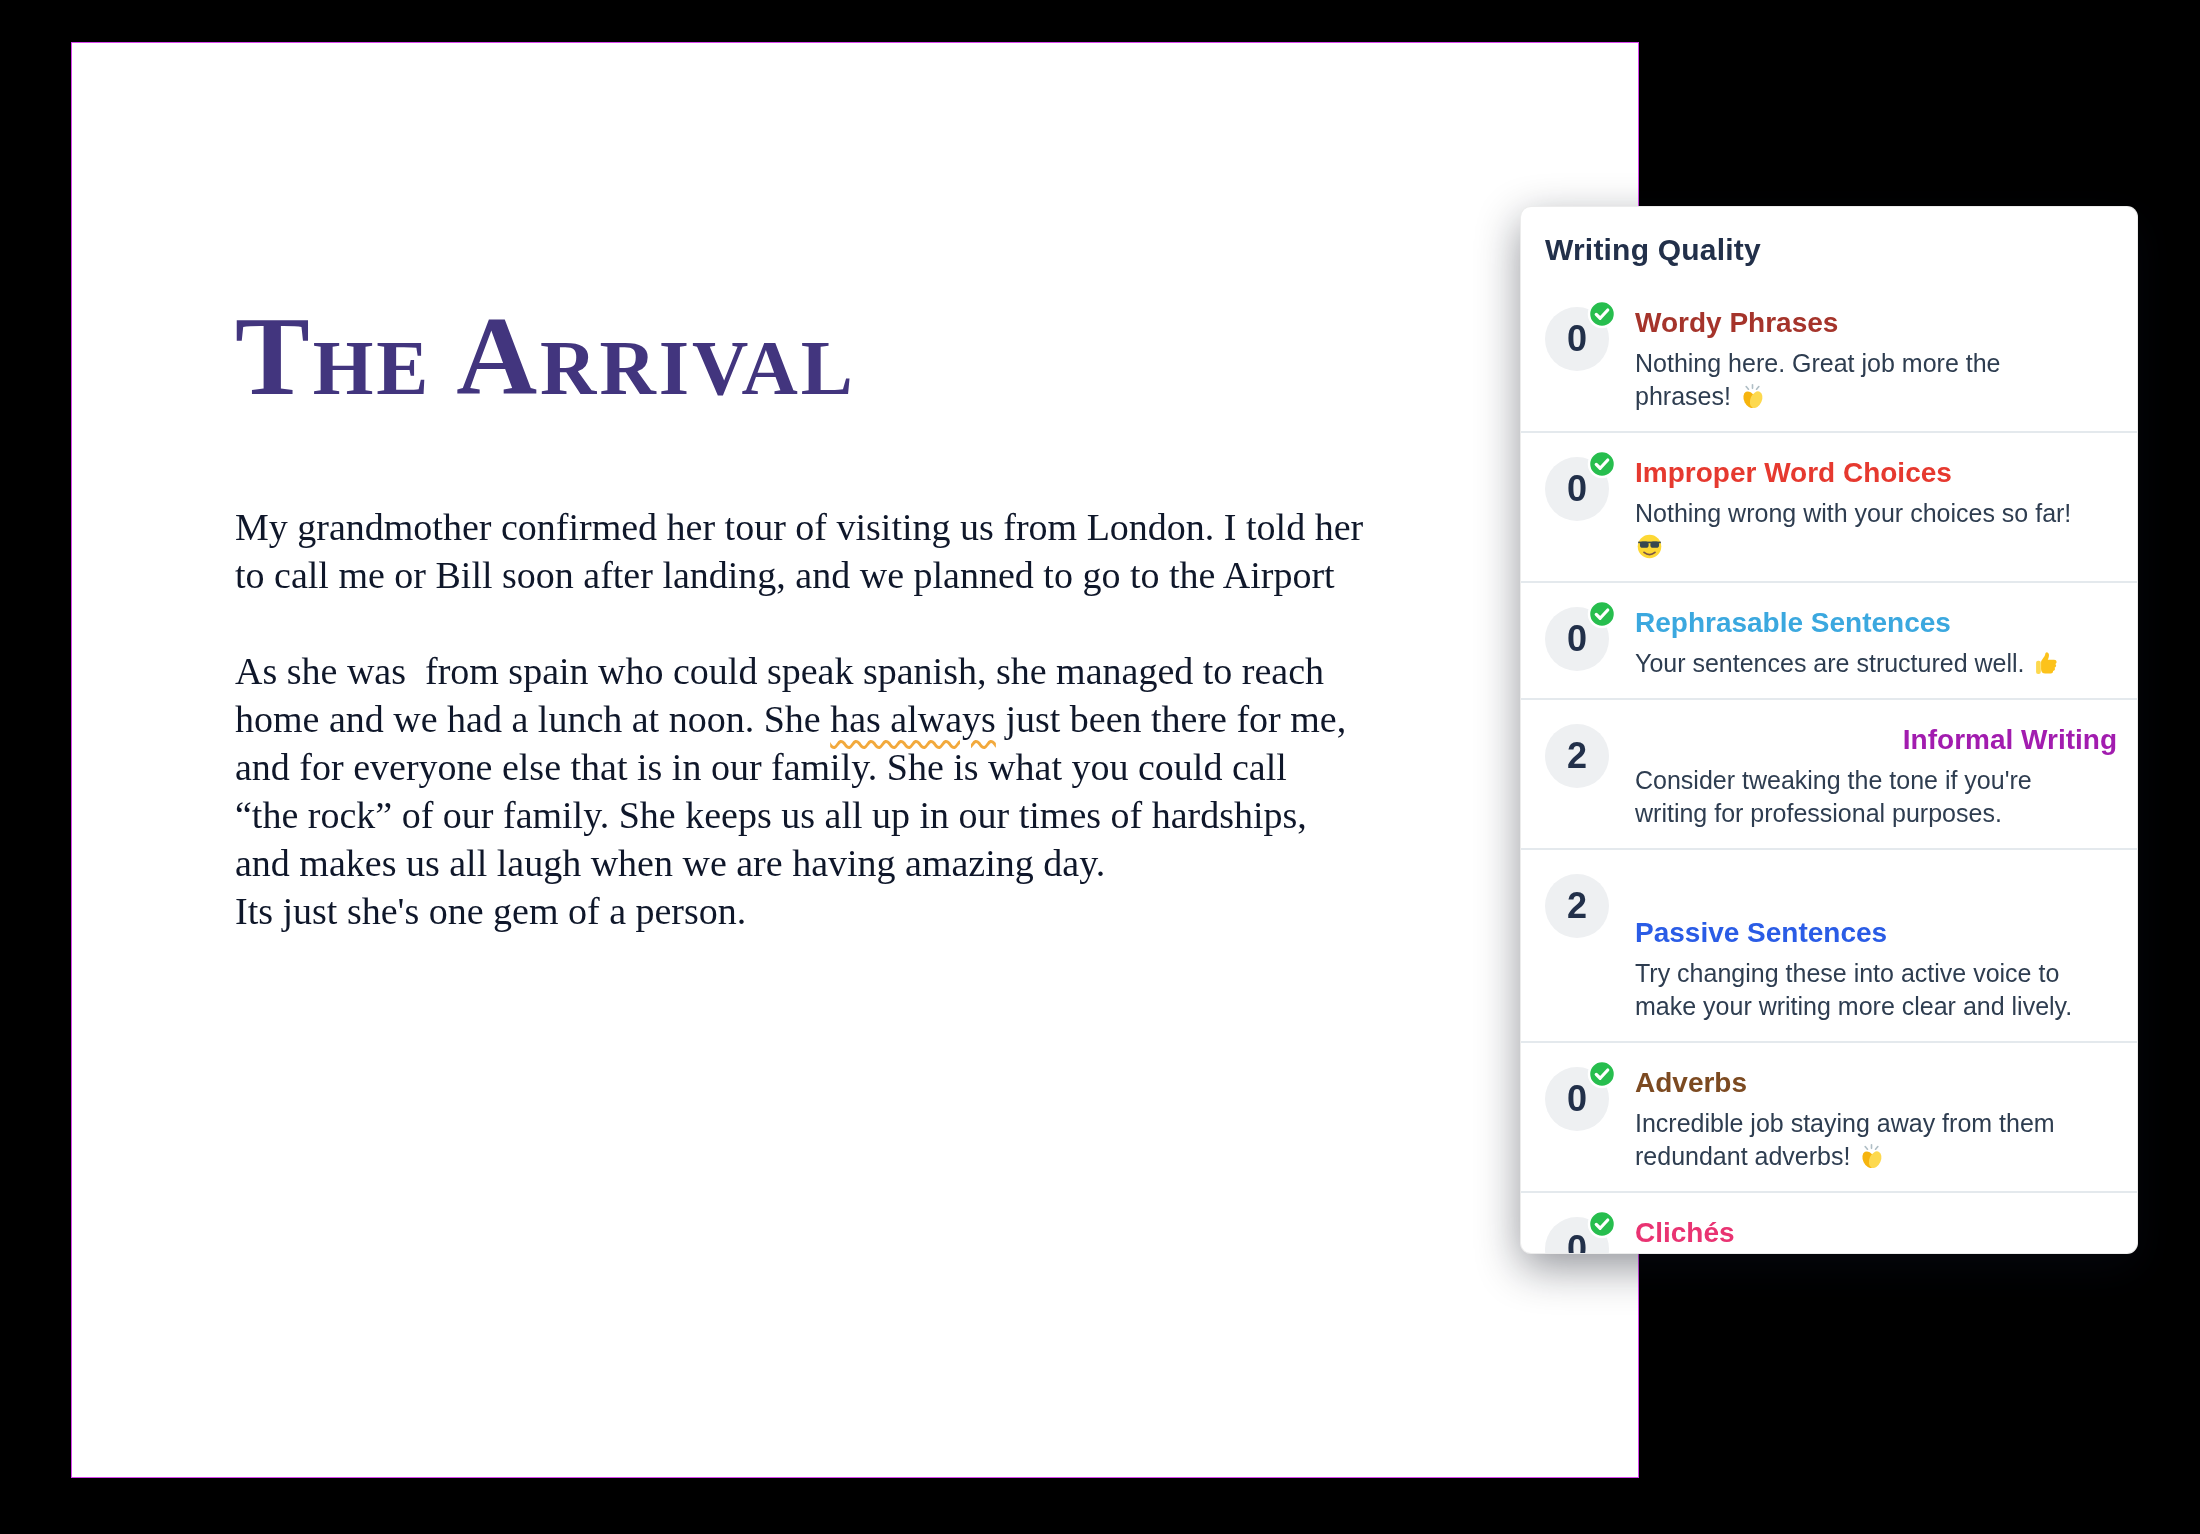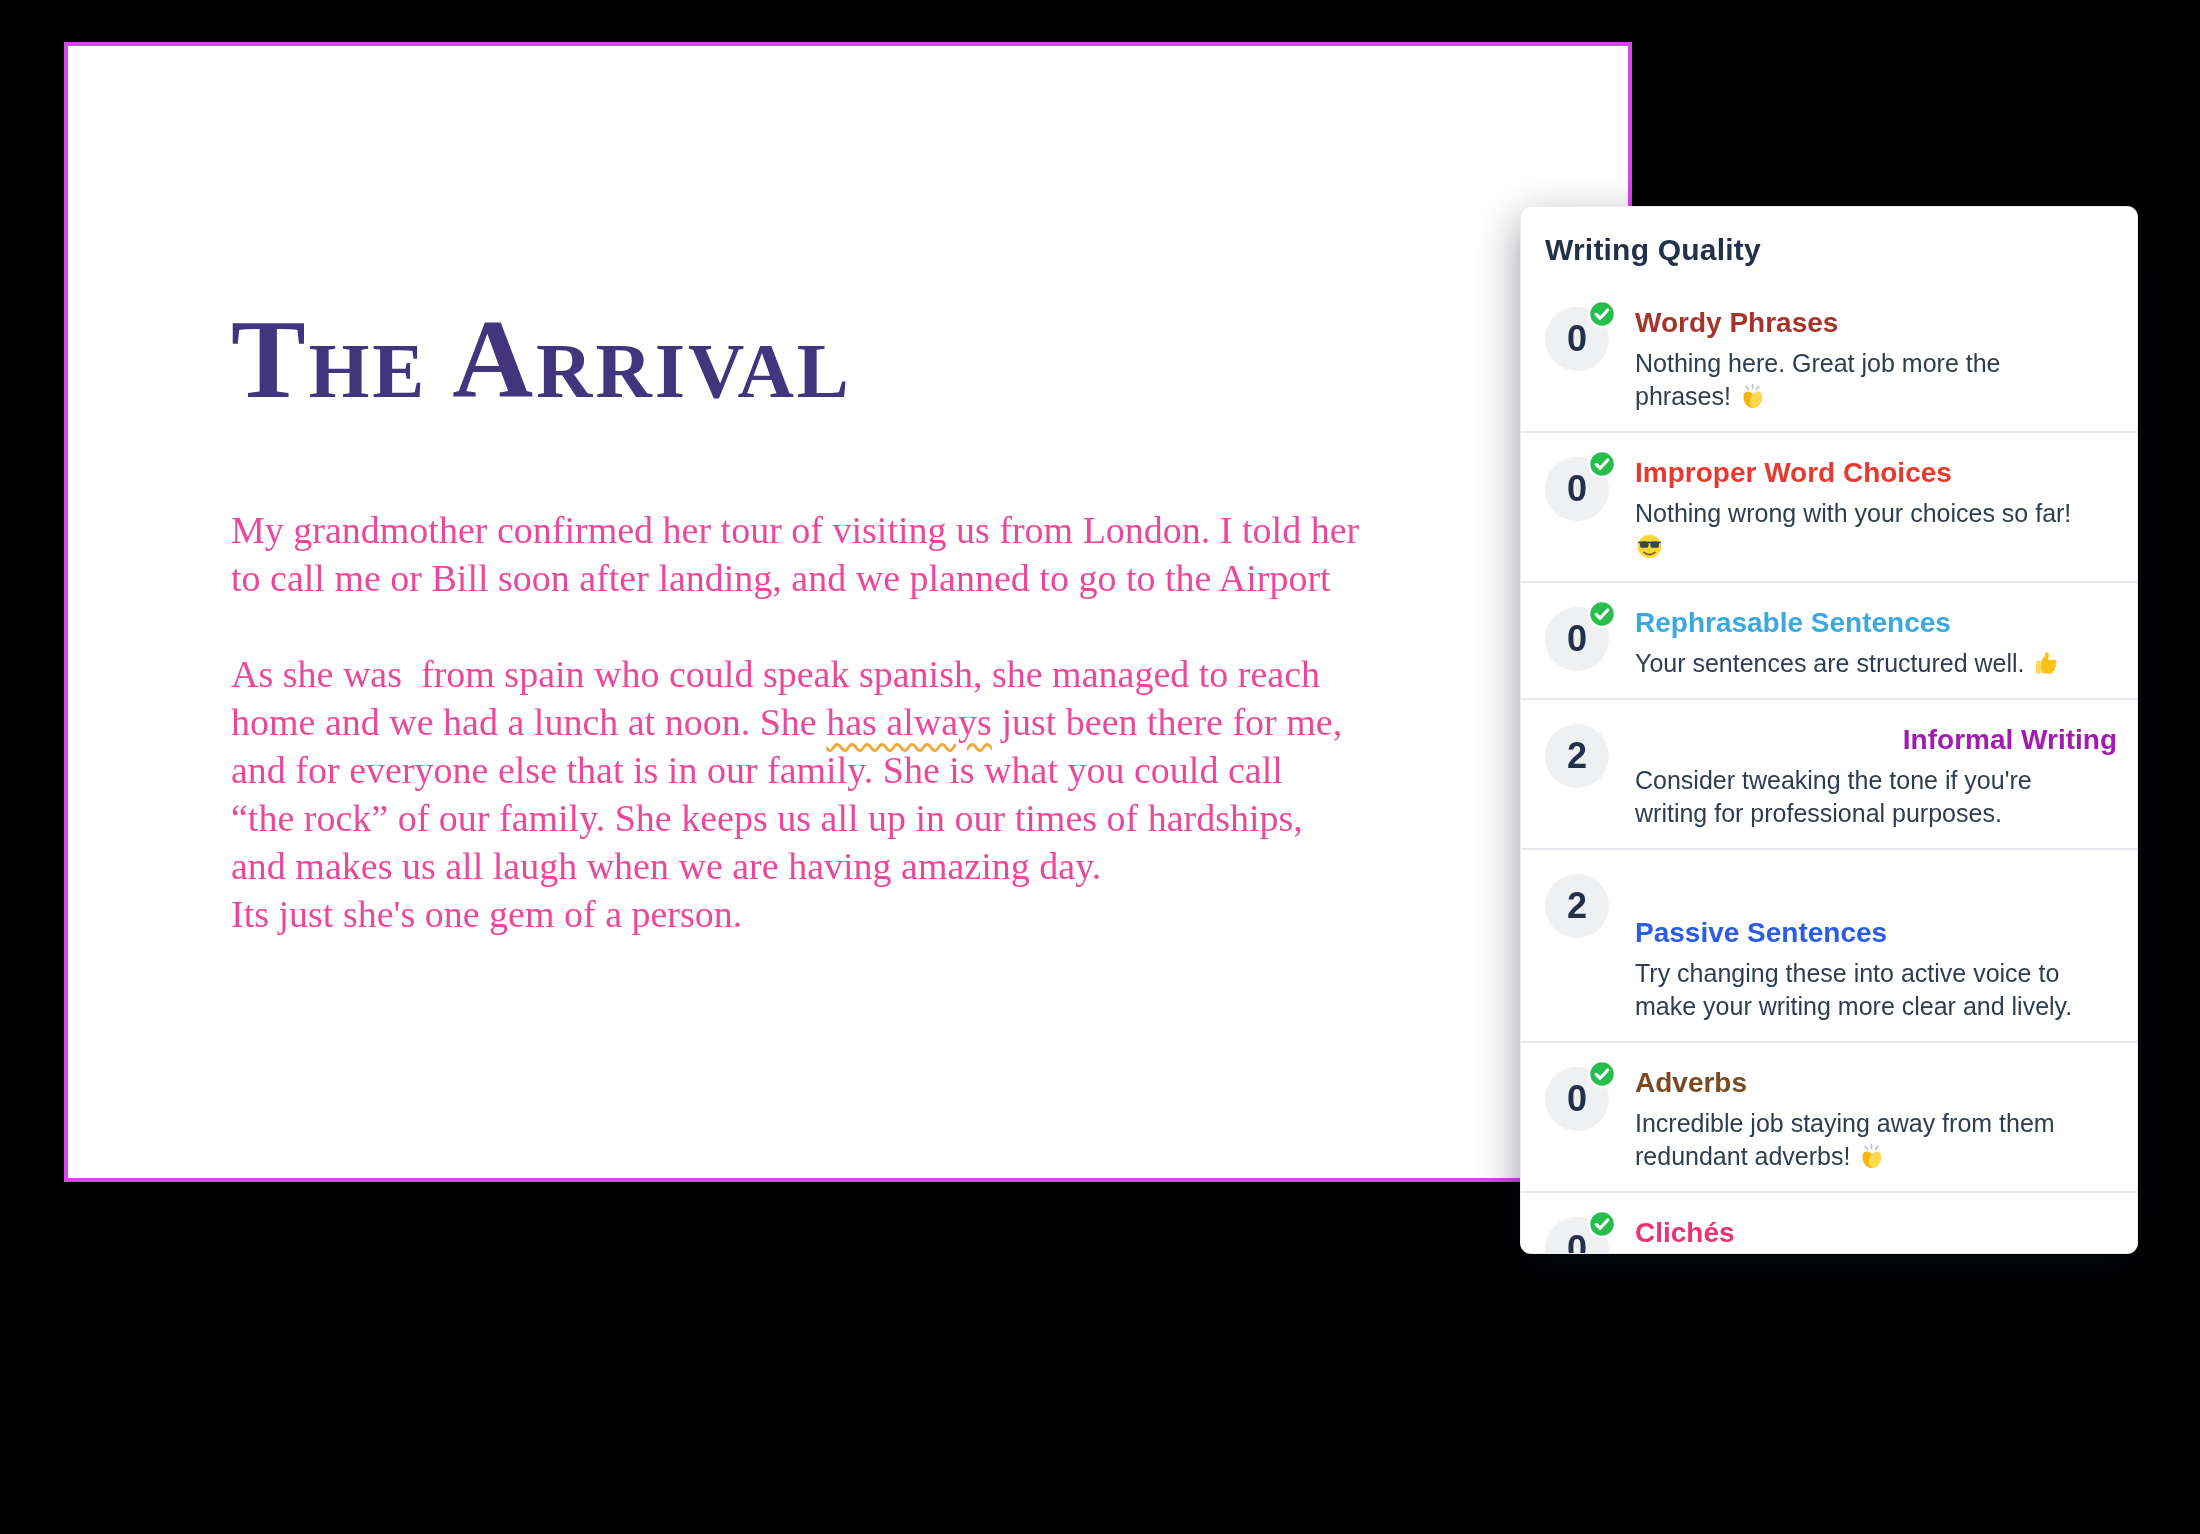--- a/index.html
+++ b/index.html
@@ -1,26 +1,26 @@
 <!DOCTYPE html>
 <html><head>
 <meta charset="utf-8">
 <style>
   * { margin:0; padding:0; box-sizing:border-box; }
   html,body { width:2200px; height:1534px; background:#000; overflow:hidden;
               font-family:"Liberation Sans", sans-serif; }
   .canvas { position:relative; width:2200px; height:1534px; background:#000; }
 
   
-  .page { position:absolute; left:64px; top:42px; width:1568px; height:1140px;
-          background:#ffffff; border:4px solid #d946ef; }
+  .page { position:absolute; left:71px; top:42px; width:1568px; height:1436px;
+          background:#ffffff; border:1px solid #d946ef; }
   .doc-title { position:absolute; left:163px; top:252px;
                font-family:"Liberation Serif", serif; font-variant:small-caps;
                font-size:112px; line-height:1.1; letter-spacing:3px; color:#42357E; }
-  .doc-body { position:absolute; left:163px; top:460px; color:#ec4899;
+  .doc-body { position:absolute; left:163px; top:460px; color:#0f172a;
               font-family:"Liberation Serif", serif; font-size:38px; }
   .doc-line { line-height:48px; white-space:pre; }
   .para + .para { margin-top:48px; }
   .wavy-g { text-decoration-line:underline; text-decoration-style:wavy;
             text-decoration-color:#2EBE7E; text-decoration-thickness:2.5px;
             text-underline-offset:8px; }
   .wavy-o { text-decoration-line:underline; text-decoration-style:wavy;
             text-decoration-color:#F2A93C; text-decoration-thickness:2.5px;
             text-underline-offset:8px; }
 

